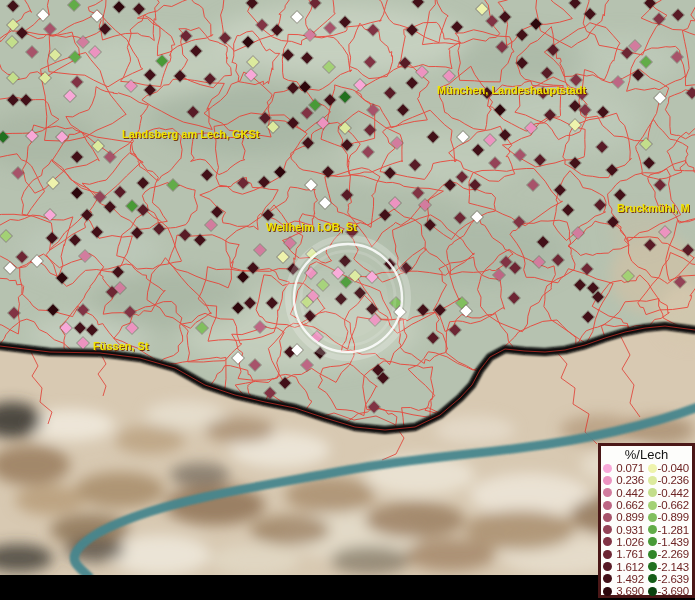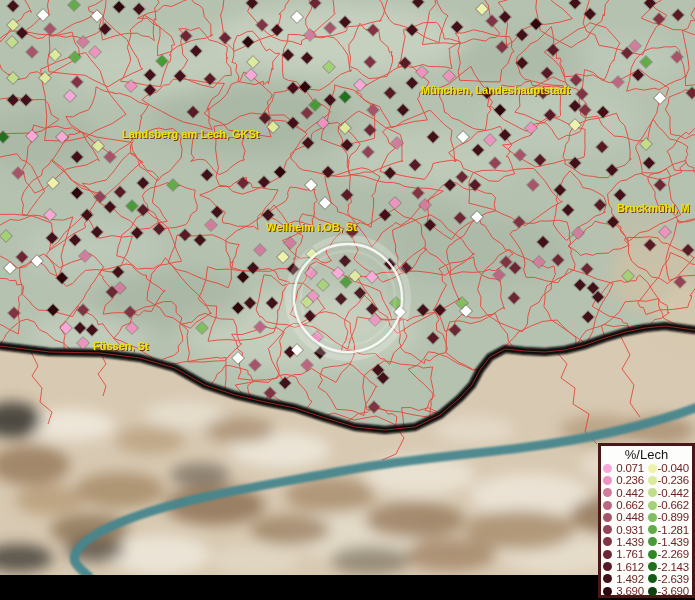--- a/index.html
+++ b/index.html
@@ -526,21 +526,21 @@
   <svg class="ring" width="695" height="600">
     <g>
       <circle cx="348" cy="298" r="60" fill="none" stroke="#ffffff" stroke-width="6" opacity="0.22"></circle>
       <circle cx="348" cy="298" r="54" fill="none" stroke="#ffffff" stroke-width="2.4" opacity="0.85"></circle>
       <circle cx="348" cy="298" r="47" fill="none" stroke="#ffffff" stroke-width="3" opacity="0.14"></circle>
       <circle cx="348" cy="298" r="40" fill="#ffffff" opacity="0.05"></circle>
     </g>
   </svg>
 
   <div id="label-layer">
-      <div class="map-label" style="left: 421px; top: 84px;">München, Landeshauptstadt</div>
+      <div class="map-label" style="left: 437px; top: 84px;">München, Landeshauptstadt</div>
       <div class="map-label" style="left: 122px; top: 128px;">Landsberg am Lech, GKSt</div>
       <div class="map-label" style="left: 266px; top: 221px;">Weilheim i.OB, St</div>
       <div class="map-label" style="left: 93px; top: 340px;">Füssen, St</div>
       <div class="map-label" style="left: 617px; top: 202px;">Bruckmühl, M</div>
     </div>
 
   <div class="bbar"></div>
 
   <div class="legend">
     <div class="legend-title">%/Lech</div>
@@ -564,33 +564,33 @@
           <span class="val">-0.442</span>
         </div>
         <div class="legend-row">
           <span class="dot" style="background:#bd6684"></span>
           <span class="val">0.662</span>
           <span class="dot" style="background:#a3d175;margin-left:3px"></span>
           <span class="val">-0.662</span>
         </div>
         <div class="legend-row">
           <span class="dot" style="background:#a7536a"></span>
-          <span class="val">0.448</span>
+          <span class="val">0.899</span>
           <span class="dot" style="background:#81bf5e;margin-left:3px"></span>
           <span class="val">-0.899</span>
         </div>
         <div class="legend-row">
           <span class="dot" style="background:#944357"></span>
           <span class="val">0.931</span>
           <span class="dot" style="background:#62ac48;margin-left:3px"></span>
           <span class="val">-1.281</span>
         </div>
         <div class="legend-row">
           <span class="dot" style="background:#813344"></span>
-          <span class="val">1.439</span>
+          <span class="val">1.026</span>
           <span class="dot" style="background:#489a36;margin-left:3px"></span>
           <span class="val">-1.439</span>
         </div>
         <div class="legend-row">
           <span class="dot" style="background:#6d2634"></span>
           <span class="val">1.761</span>
           <span class="dot" style="background:#318628;margin-left:3px"></span>
           <span class="val">-2.269</span>
         </div>
         <div class="legend-row">

